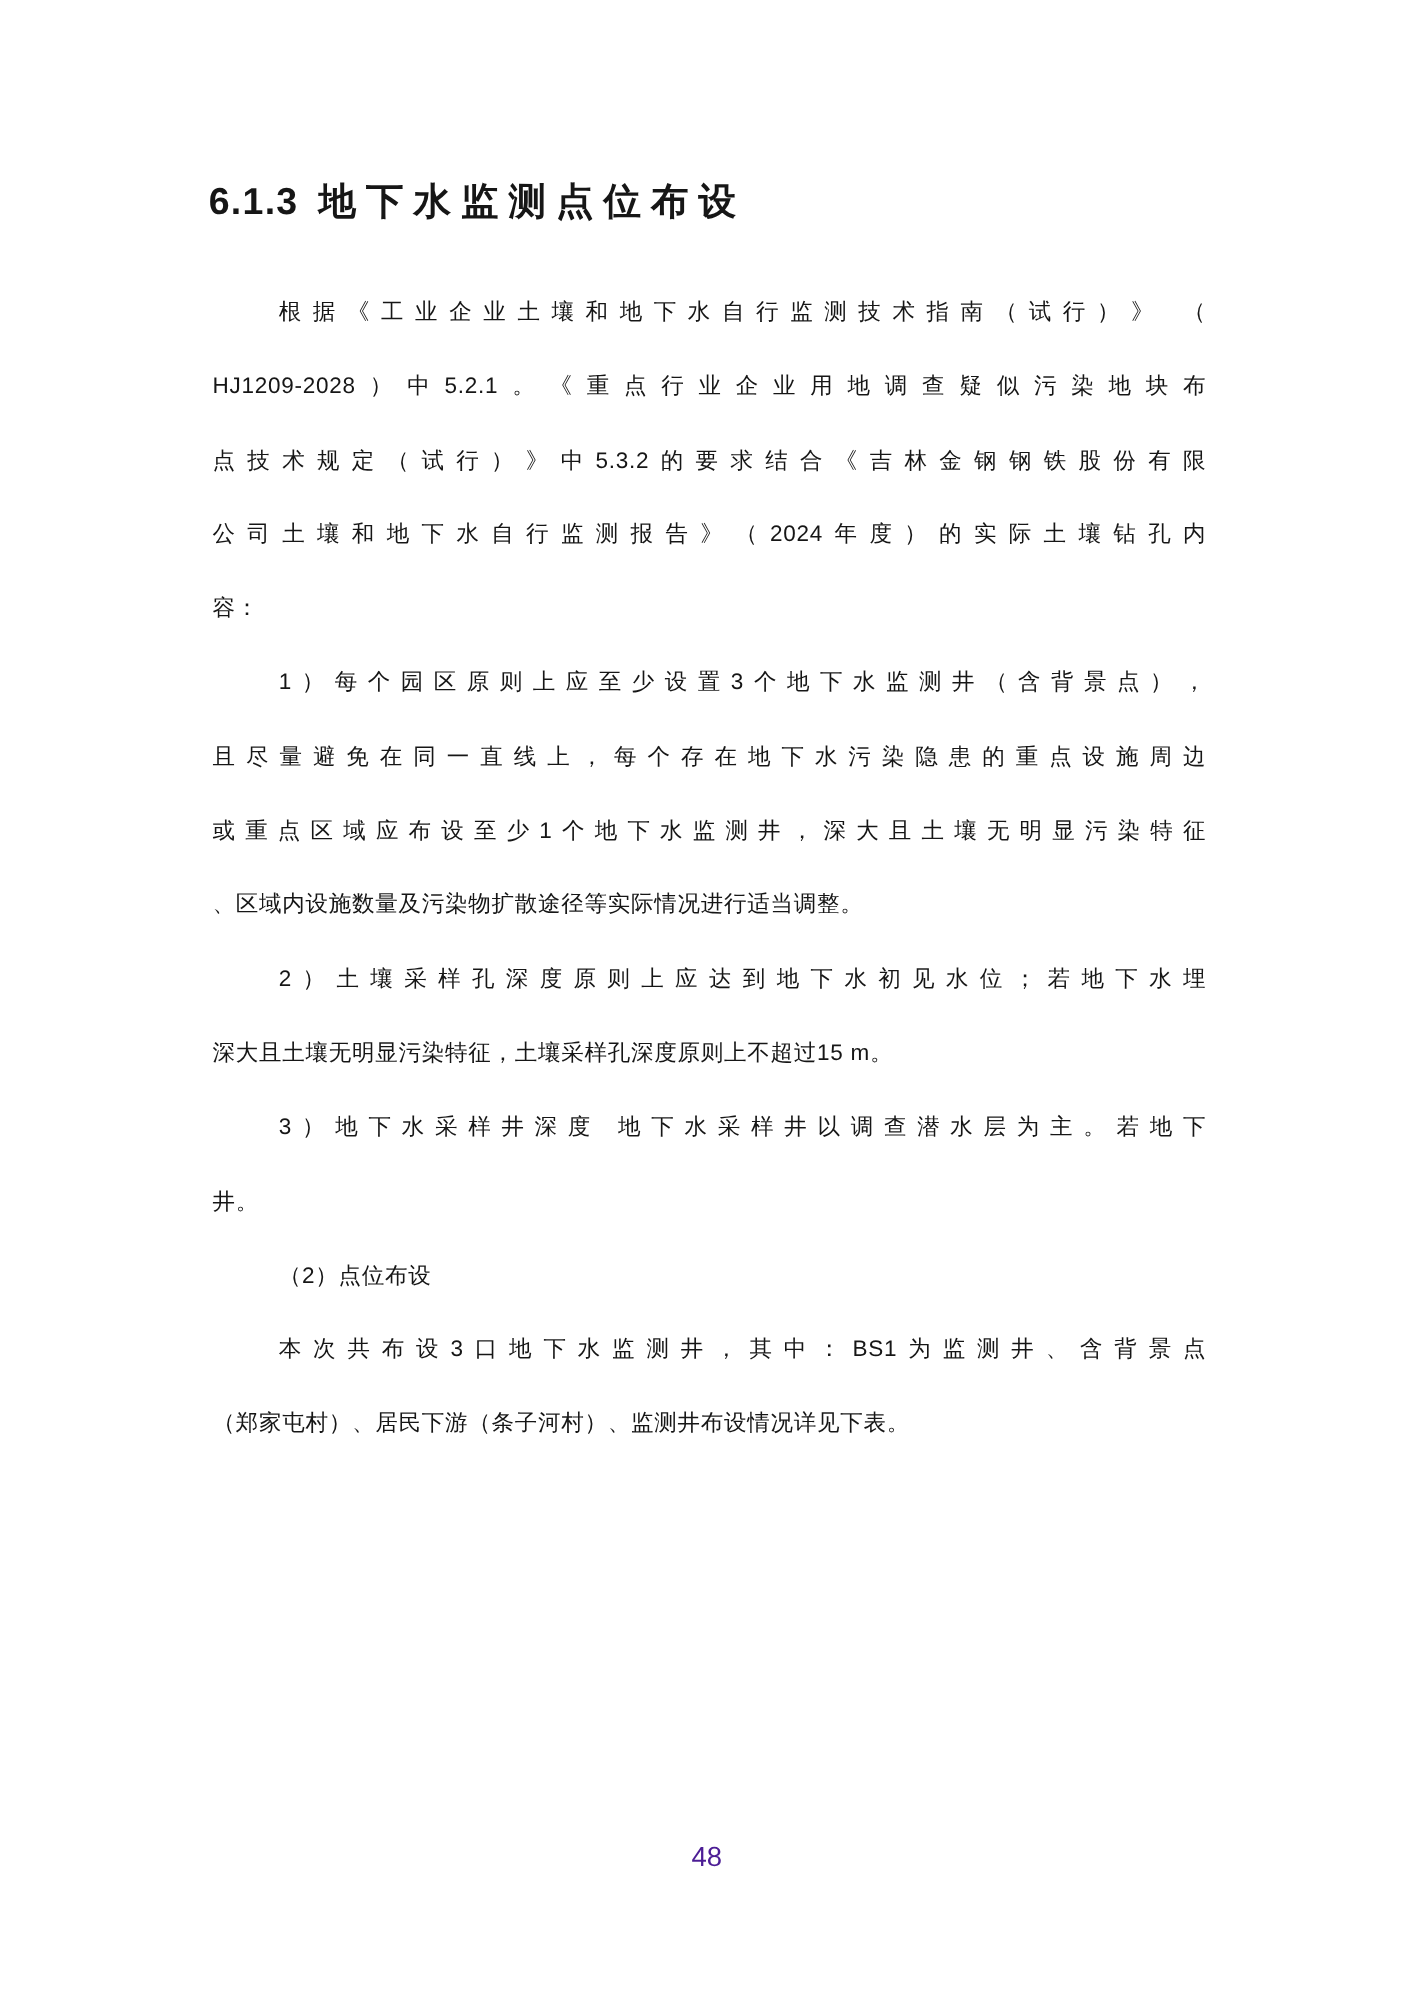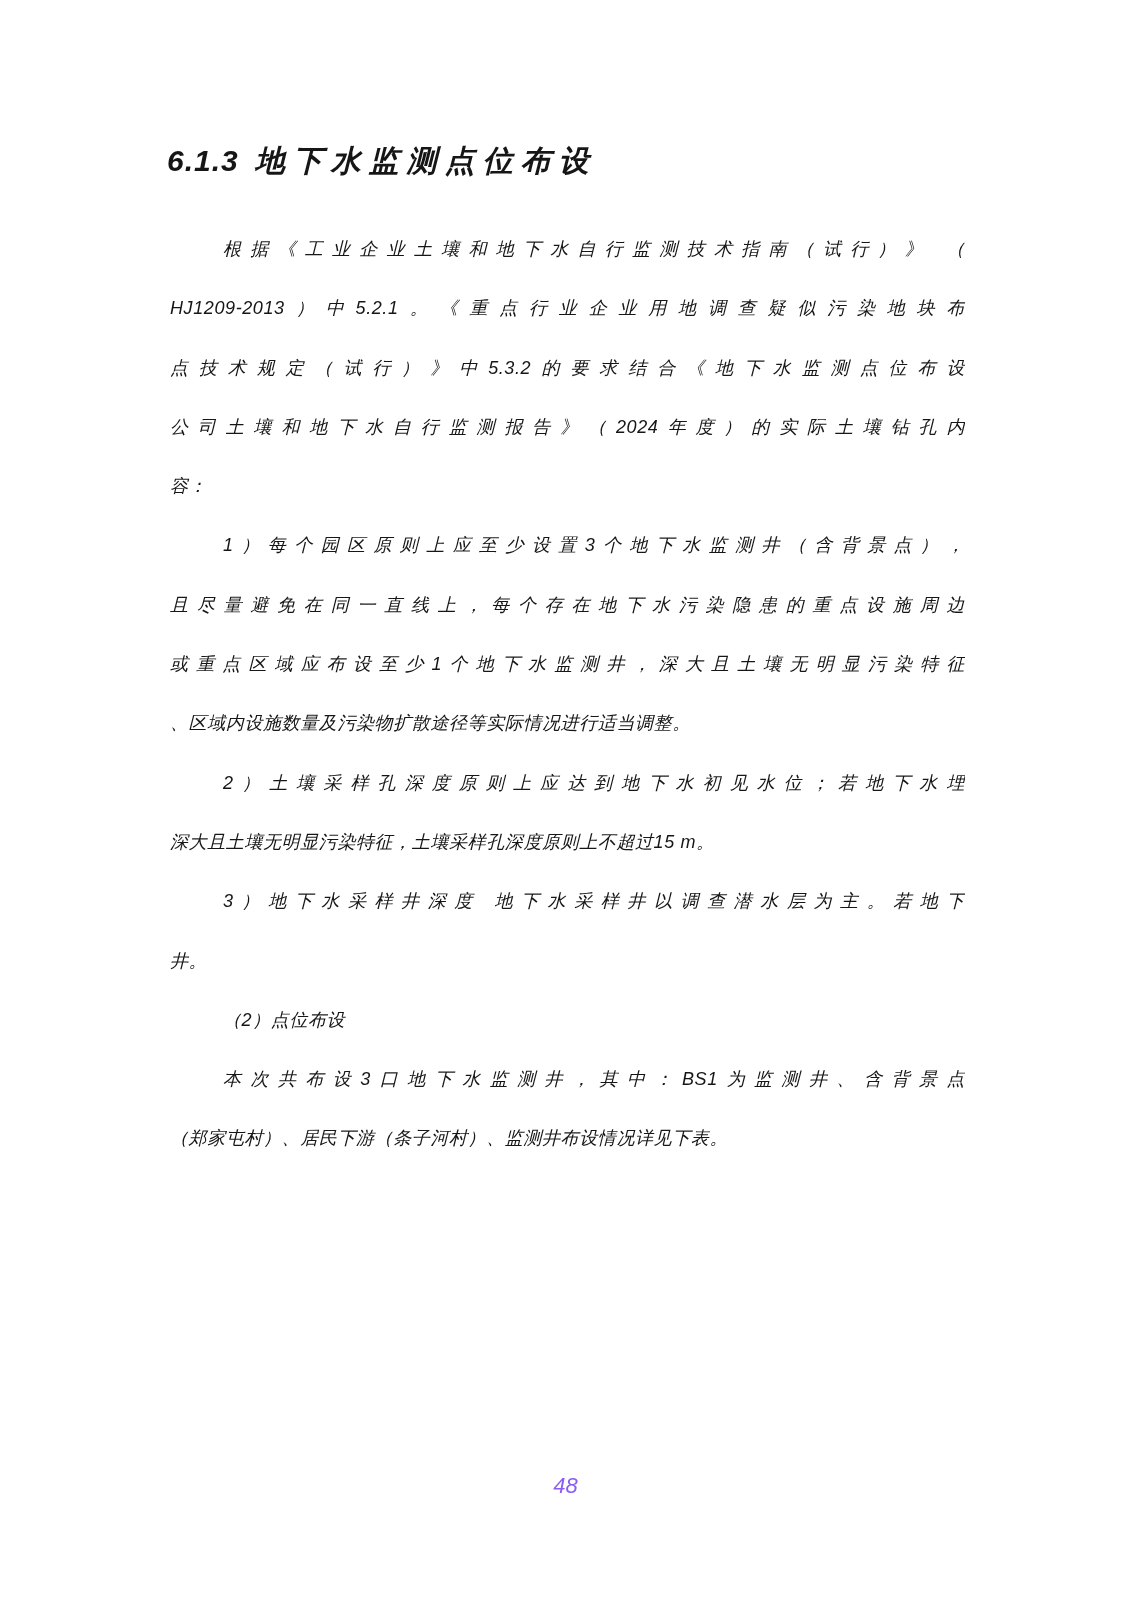--- a/index.html
+++ b/index.html
@@ -9,21 +9,20 @@
   }
   .page {
     position: relative;
     width: 1131px;
     height: 1600px;
     background: #ffffff;
     margin: 0 auto;
     overflow: hidden;
     font-family: "Liberation Sans", "DejaVu Sans", sans-serif;
     color: #161616;
-    font-style: italic;
   }
   .heading {
     position: absolute;
     left: 167px;
     top: 141px;
     margin: 0;
     font-size: 30px;
     font-weight: bold;
     white-space: nowrap;
   }
@@ -56,36 +55,36 @@
   .line.indent {
     text-indent: 53px;
   }
   .footer {
     position: absolute;
     left: 0;
     top: 1473px;
     width: 100%;
     text-align: center;
     font-size: 22px;
-    color: #8b5cf6;
+    color: #4c1d95;
   }
 </style>
 </head>
 <body>
 
 <div class="page">
 
   <h2 class="heading">
     <span class="h-num">6.1.3</span><span class="h-title">地下水监测点位布设</span>
   </h2>
 
   <div class="textblock" id="textblock">
       <div class="line indent fill">根据《工业企业土壤和地下水自行监测技术指南（试行）》 （</div>
-      <div class="line fill">HJ1209-2013）中5.2.1。《重点行业企业用地调查疑似污染地块布</div>
-      <div class="line fill">点技术规定（试行）》中5.3.2的要求结合《地下水监测点位布设</div>
+      <div class="line fill">HJ1209-2028）中5.2.1。《重点行业企业用地调查疑似污染地块布</div>
+      <div class="line fill">点技术规定（试行）》中5.3.2的要求结合《吉林金钢钢铁股份有限</div>
       <div class="line fill">公司土壤和地下水自行监测报告》（2024年度）的实际土壤钻孔内</div>
       <div class="line">容：</div>
       <div class="line indent fill">1）每个园区原则上应至少设置3个地下水监测井（含背景点），</div>
       <div class="line fill">且尽量避免在同一直线上，每个存在地下水污染隐患的重点设施周边</div>
       <div class="line fill">或重点区域应布设至少1个地下水监测井，深大且土壤无明显污染特征</div>
       <div class="line">、区域内设施数量及污染物扩散途径等实际情况进行适当调整。</div>
       <div class="line indent fill">2）土壤采样孔深度原则上应达到地下水初见水位；若地下水埋</div>
       <div class="line">深大且土壤无明显污染特征，土壤采样孔深度原则上不超过15 m。</div>
       <div class="line indent fill">3）地下水采样井深度 地下水采样井以调查潜水层为主。若地下</div>
       <div class="line">井。</div>

